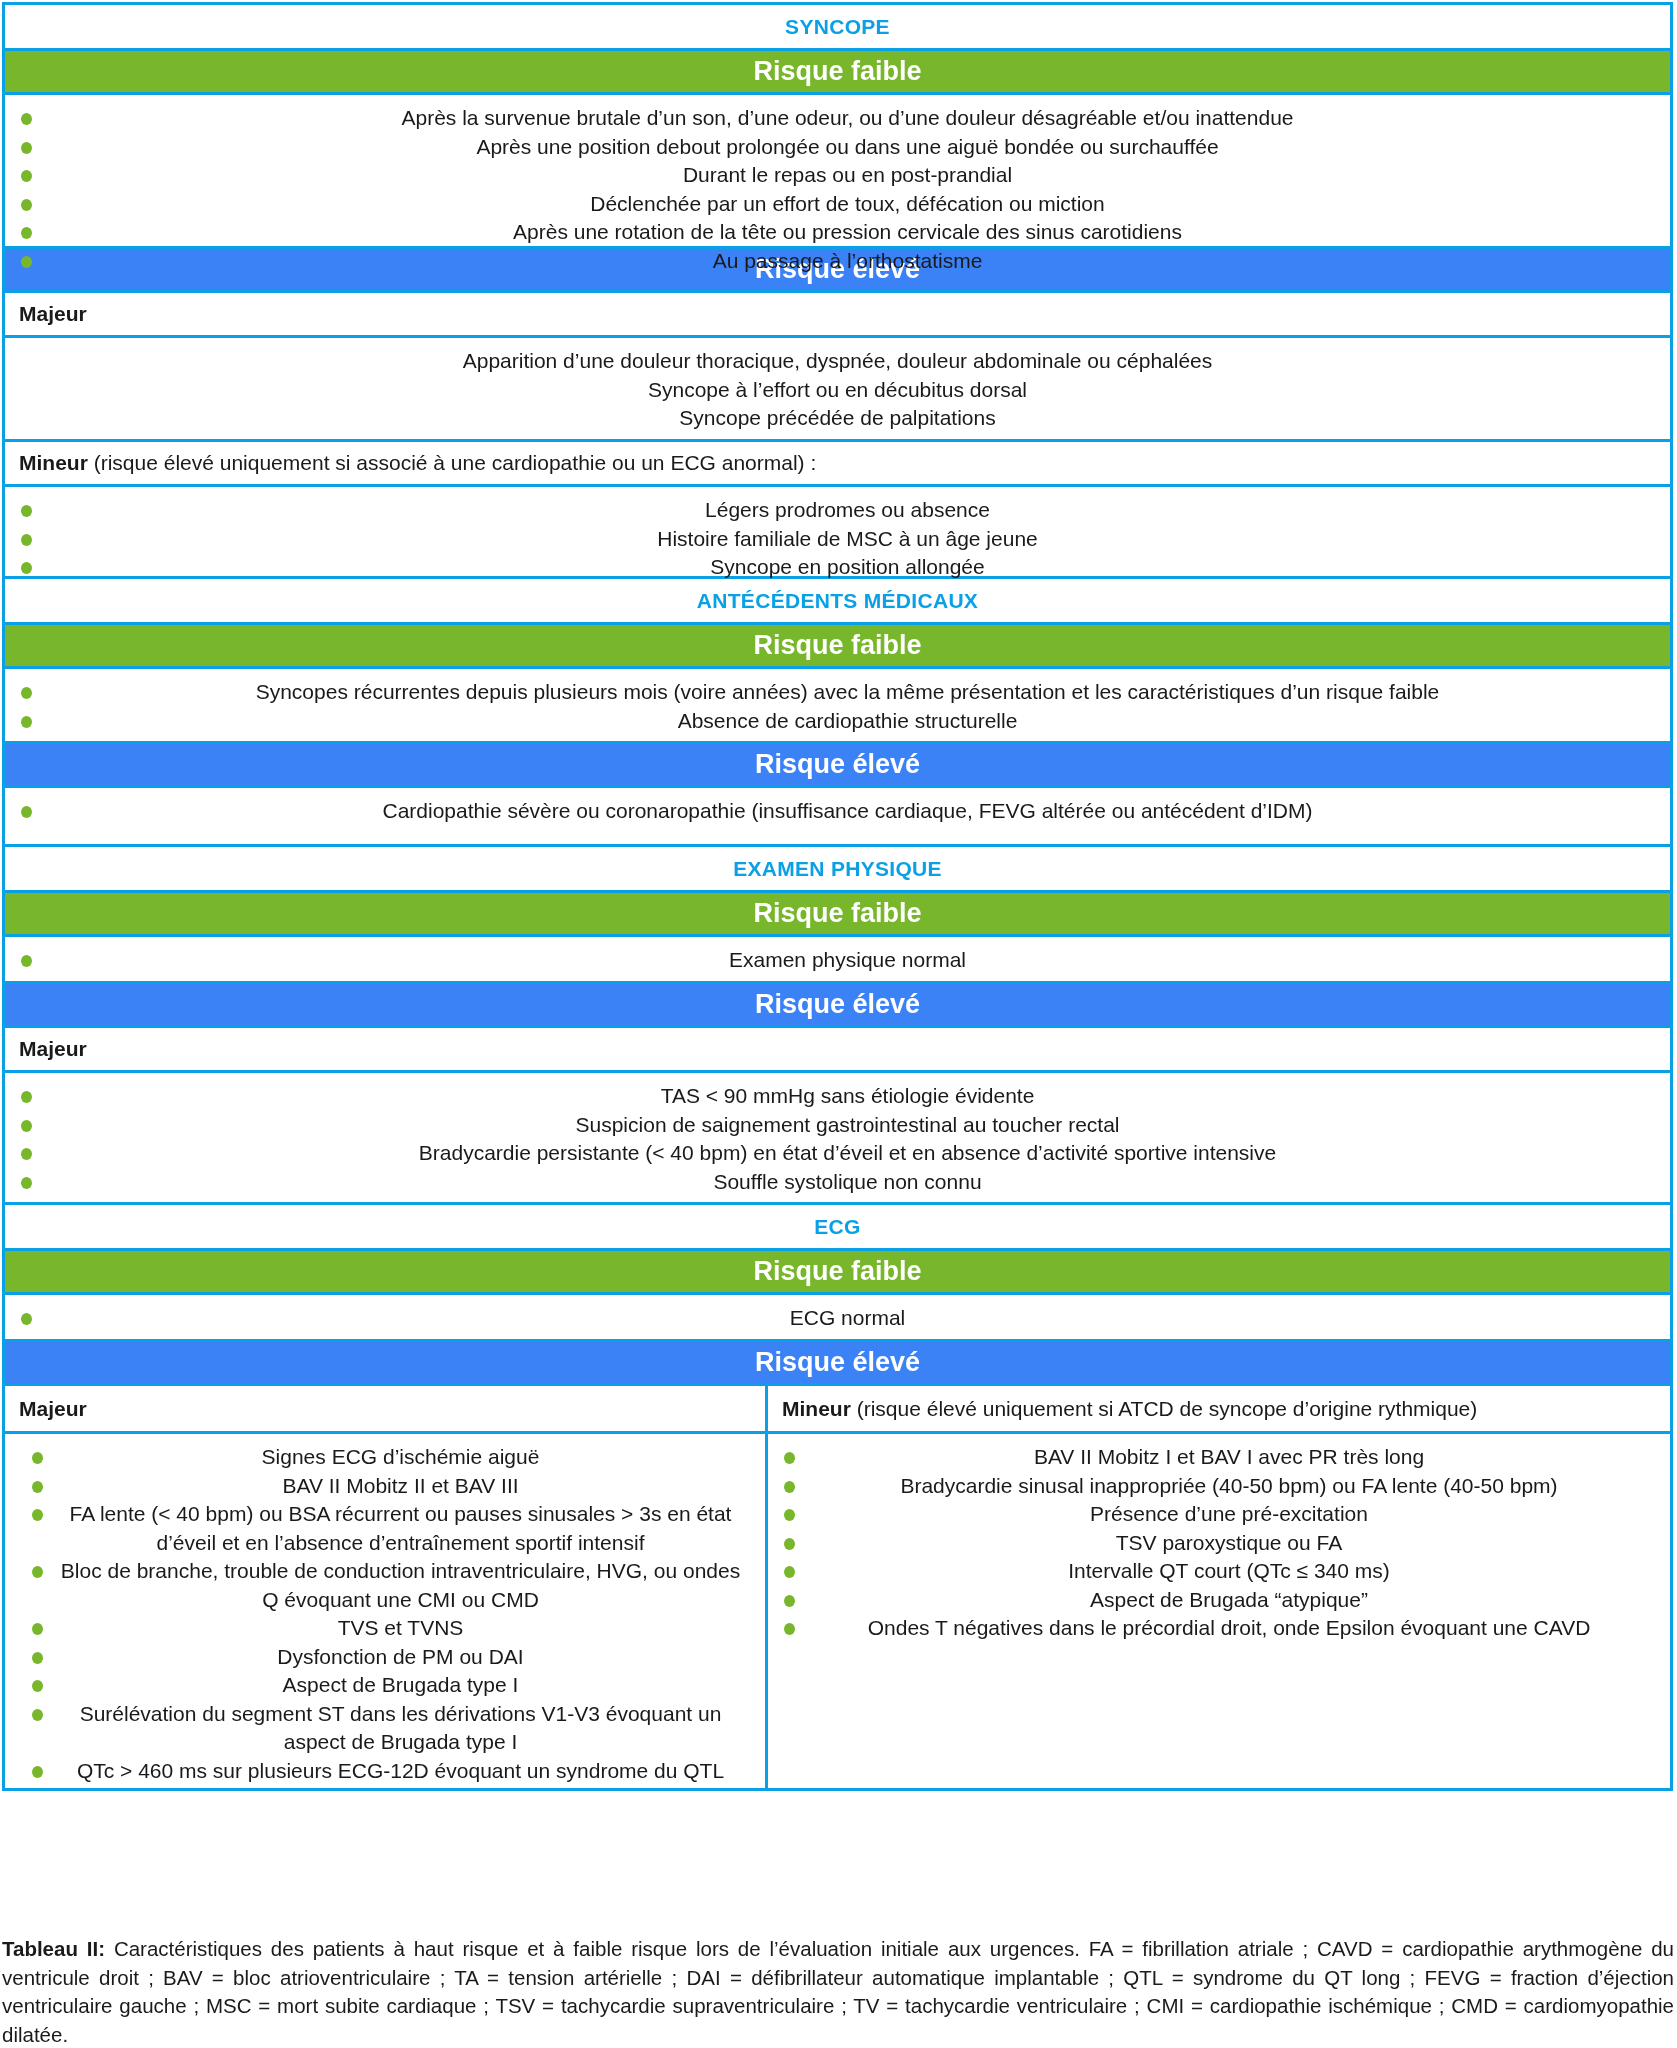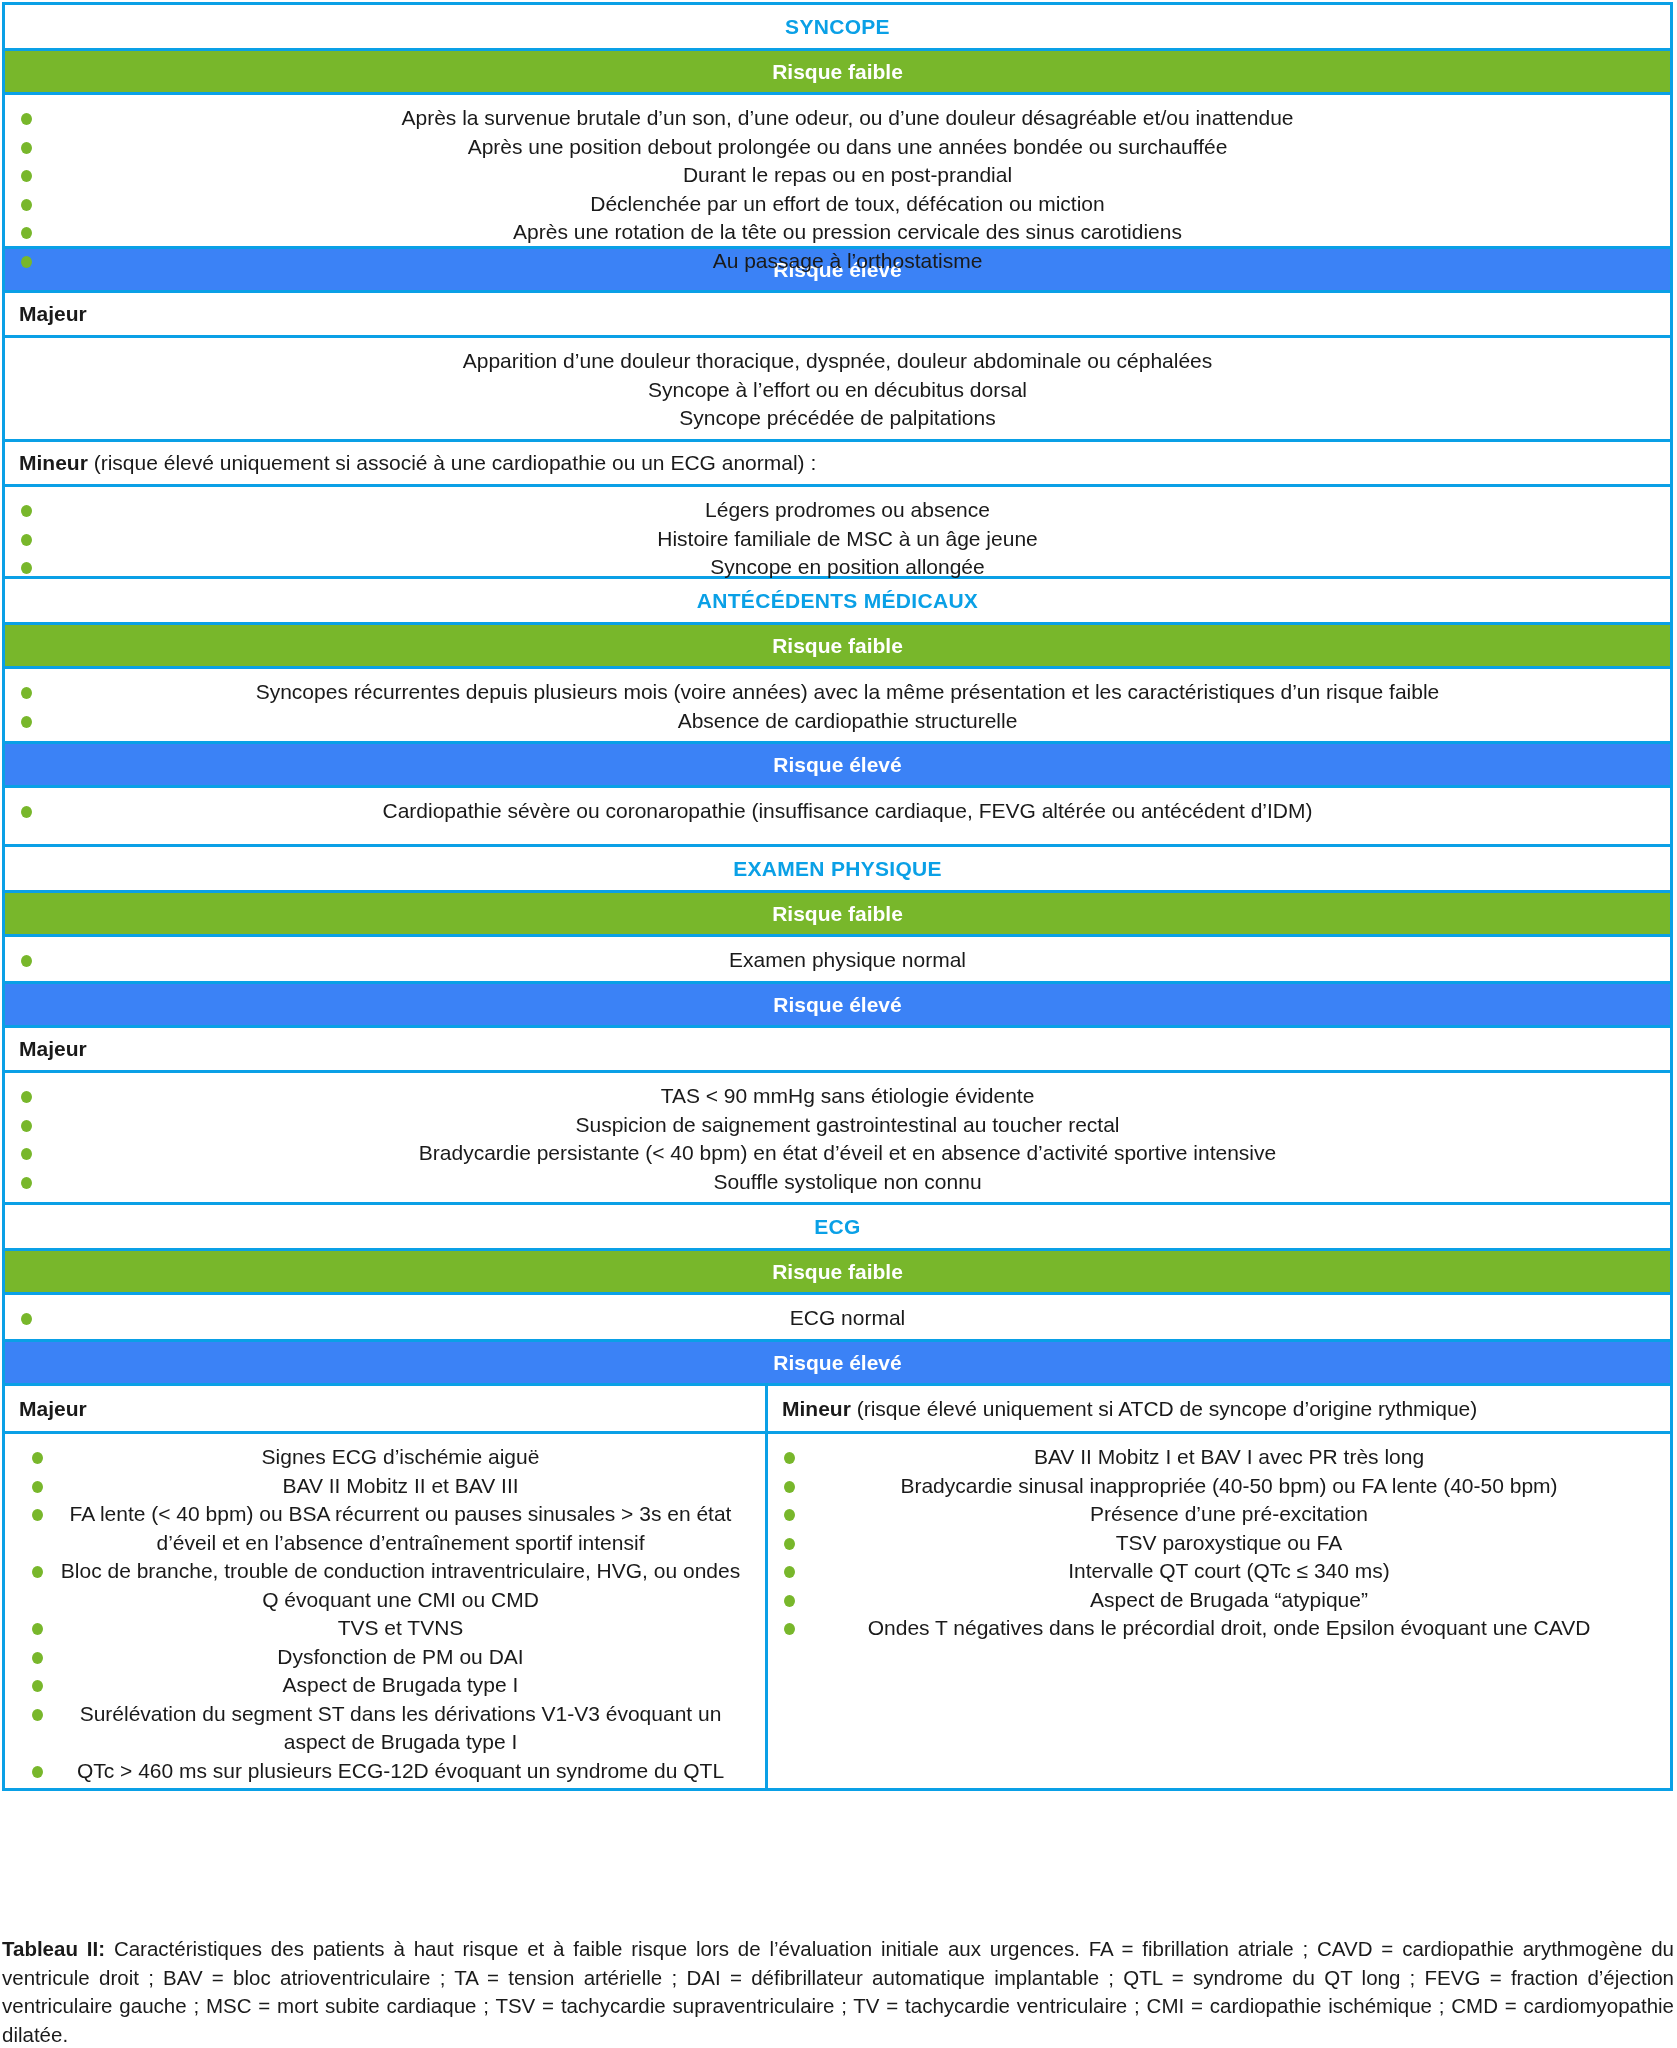--- a/index.html
+++ b/index.html
@@ -5,21 +5,21 @@
   html, body { margin: 0; padding: 0; background: #ffffff; }
   body { width: 1677px; height: 2048px; position: relative; overflow: hidden;
          font-family: "Liberation Sans", "DejaVu Sans", sans-serif; color: #1a1a1a; }
   .tbl { position: absolute; left: 2px; top: 2px; width: 1671px;
          border: 3px solid #0aa0e6; box-sizing: border-box; }
   .row { border-bottom: 3px solid #0aa0e6; box-sizing: border-box; text-align: center; }
   .row:last-child { border-bottom: none; }
   .sec-title { height: 46px; display: flex; align-items: center; justify-content: center;
                color: #0aa0e6; font-weight: bold; font-size: 21px; letter-spacing: 0.3px; }
   .band { height: 44px; display: flex; align-items: center; justify-content: center;
-          color: #ffffff; font-weight: bold; font-size: 21px; }
+          color: #ffffff; font-weight: bold; font-size: 27px; }
   .band.low { background: #78b72b; }
   .band.high { background: #3b82f6; }
   .label-row { height: 45px; display: flex; align-items: center; padding-left: 14px;
                font-size: 21px; }
   .label-row b { font-weight: bold; }
   .list { padding: 9px 14px 9px 14px; font-size: 21px; line-height: 28.5px; }
   .list .item { position: relative; padding-left: 20px; }
   .list .item .dot { position: absolute; left: 2px; top: 9px; width: 11px; height: 12px;
                      border-radius: 50%; background: #78b72b; }
   .plain { padding: 9px 14px; font-size: 21px; line-height: 28.5px; }
@@ -35,21 +35,21 @@
 </style>
 </head>
 <body>
 
 <div class="tbl">
 
   <div class="row sec-title">SYNCOPE</div>
   <div class="row band low">Risque faible</div>
   <div class="row list" style="height:154px;">
     <div class="item"><span class="dot"></span><span>Après la survenue brutale d’un son, d’une odeur, ou d’une douleur désagréable et/ou inattendue</span></div>
-    <div class="item"><span class="dot"></span><span>Après une position debout prolongée ou dans une années bondée ou surchauffée</span></div>
+    <div class="item"><span class="dot"></span><span>Après une position debout prolongée ou dans une aiguë bondée ou surchauffée</span></div>
     <div class="item"><span class="dot"></span><span>Durant le repas ou en post-prandial</span></div>
     <div class="item"><span class="dot"></span><span>Déclenchée par un effort de toux, défécation ou miction</span></div>
     <div class="item"><span class="dot"></span><span>Après une rotation de la tête ou pression cervicale des sinus carotidiens</span></div>
     <div class="item"><span class="dot"></span><span>Au passage à l’orthostatisme</span></div>
   </div>
   <div class="row band high">Risque élevé</div>
   <div class="row label-row">
       <b>Majeur</b>
     </div>
   <div class="row plain" style="height:104px;">

